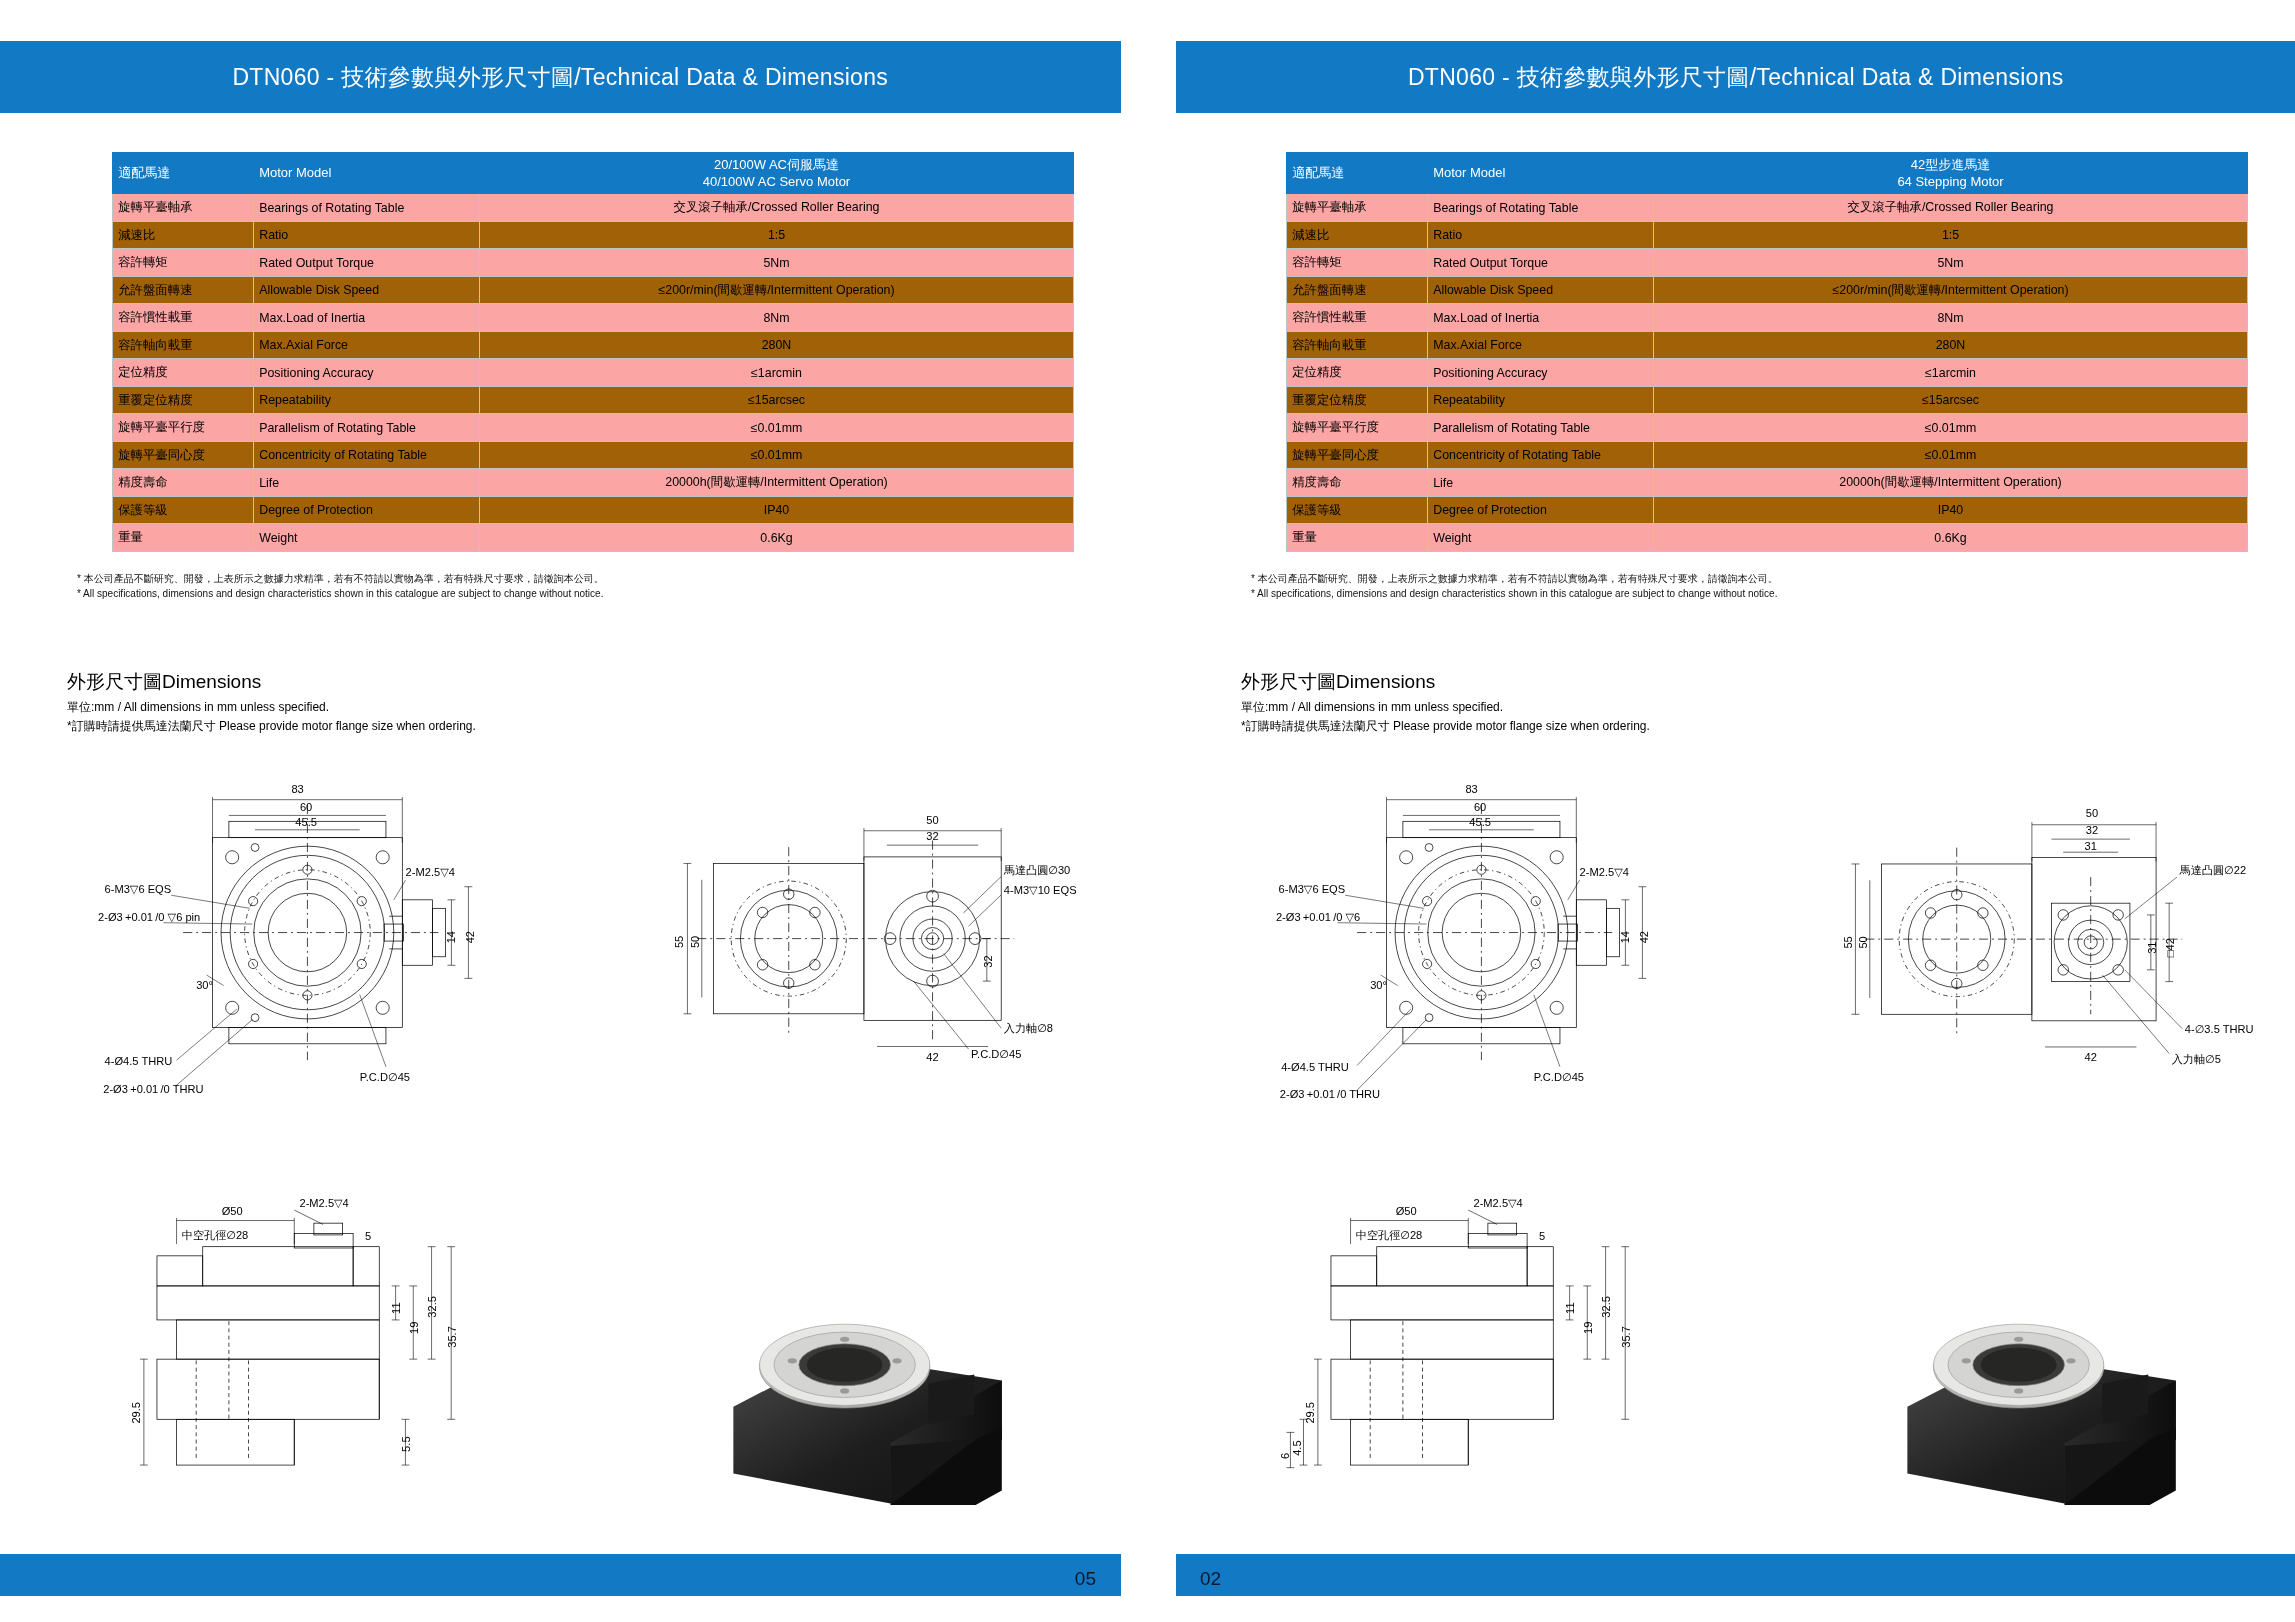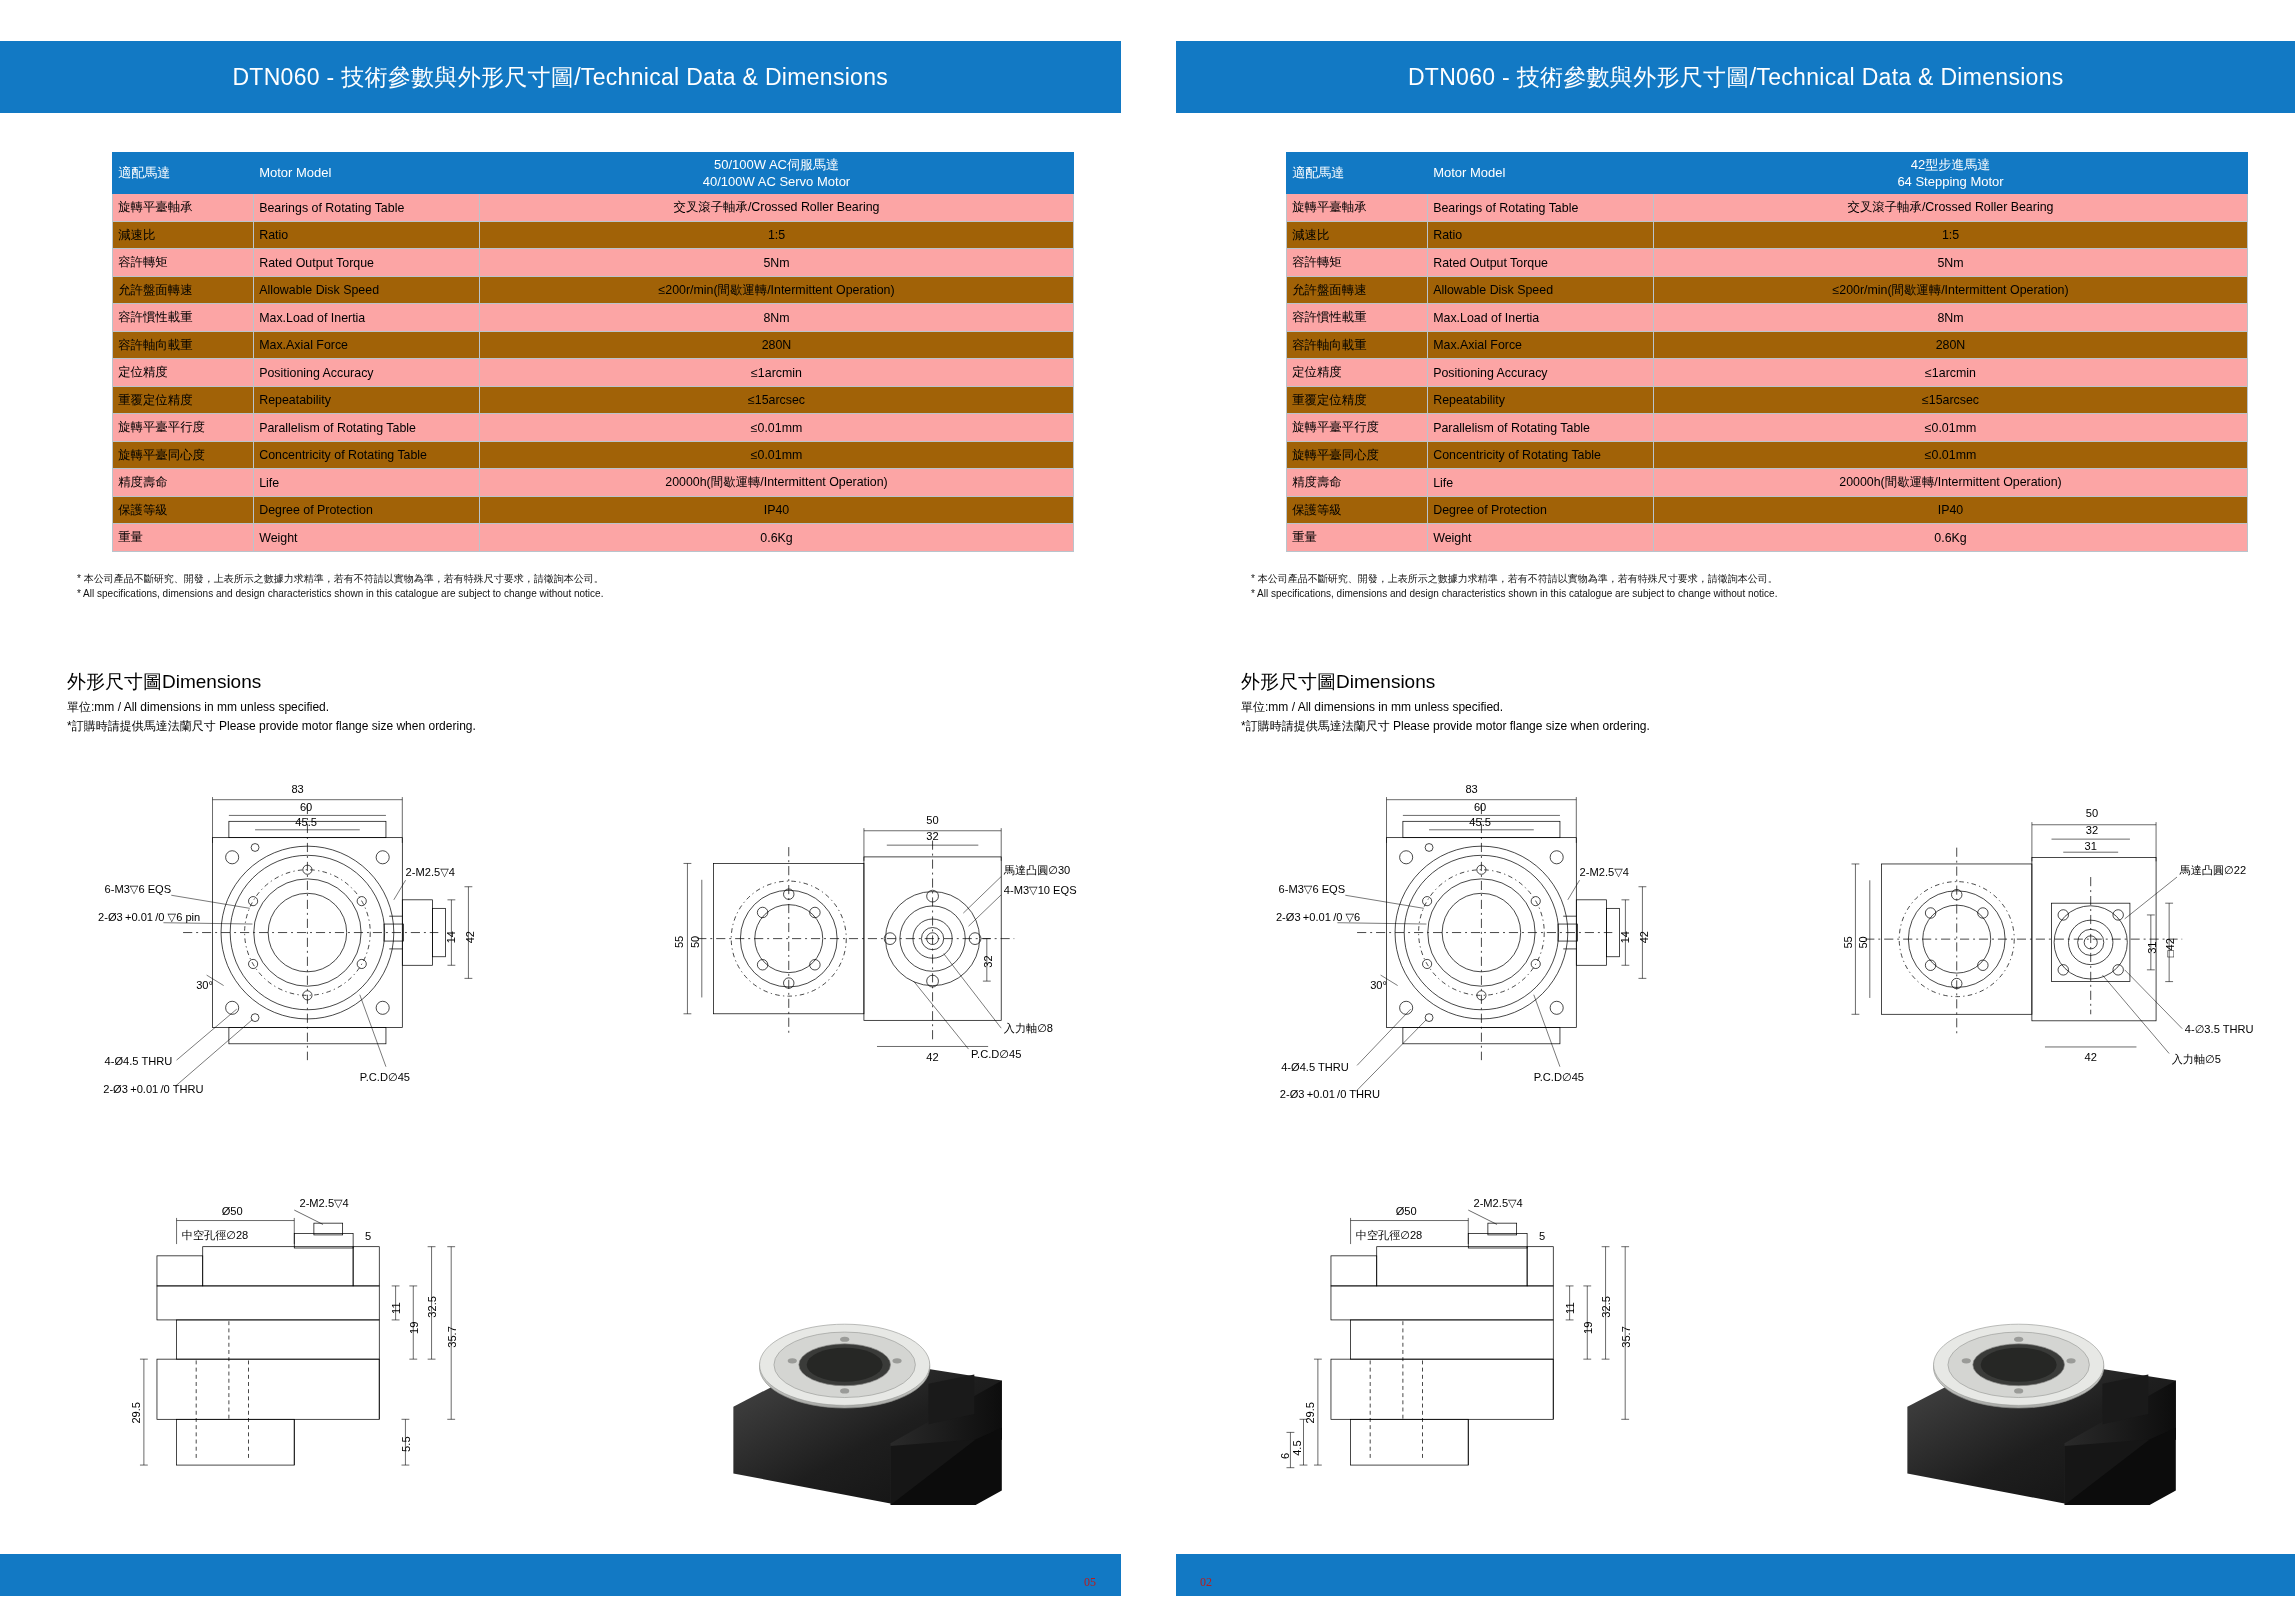--- a/index.html
+++ b/index.html
@@ -115,44 +115,43 @@
     position: absolute;
     bottom: 27.5px;
     height: 42px;
     background: #1279c4;
   }
   .page.left  .footer-bar { left: 0; right: 27.5px; }
   .page.right .footer-bar { left: 27.5px; right: 0; }
   .pageno {
     position: absolute;
     bottom: 33px;
-    color: #b91c1c;
-    font-size: 12px;
-    font-family: Liberation Serif, serif;
+    color: #0f172a;
+    font-size: 19px;
   }
   .page.left  .pageno { right: 52px; }
   .page.right .pageno { left: 52px; }
 </style>
 </head>
 <body>
 
 <div class="page left">
 
   <div class="header-bar">
     <span>DTN060 - 技術參數與外形尺寸圖/Technical Data &amp; Dimensions</span>
   </div>
 
   <div class="spec-wrap">
     <table class="spec">
       <tbody>
         <tr class="head">
           <td class="c1">適配馬達</td>
           <td class="c2">Motor Model</td>
           <td class="val">
-            <div>50/100W AC伺服馬達</div>
+            <div>20/100W AC伺服馬達</div>
             <div>40/100W AC Servo Motor</div>
           </td>
         </tr>
         <tr class="wht">
             <td class="c1">旋轉平臺軸承</td>
             <td class="c2">Bearings of Rotating Table</td>
             <td class="val">交叉滾子軸承/Crossed Roller Bearing</td>
           </tr>
         <tr class="alt">
             <td class="c1">減速比</td>

